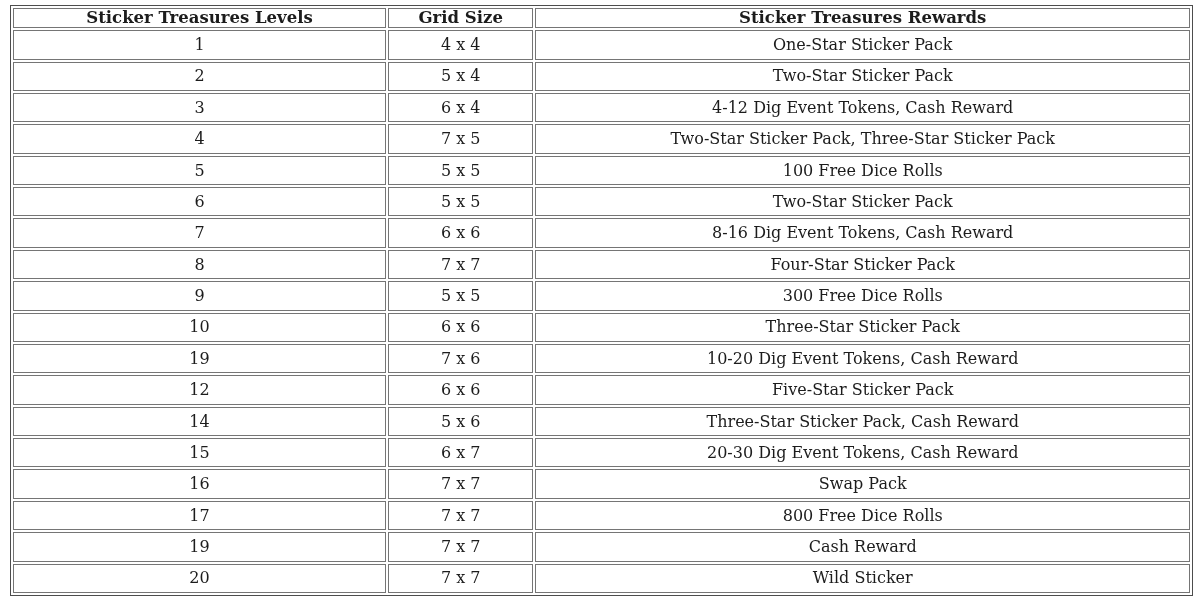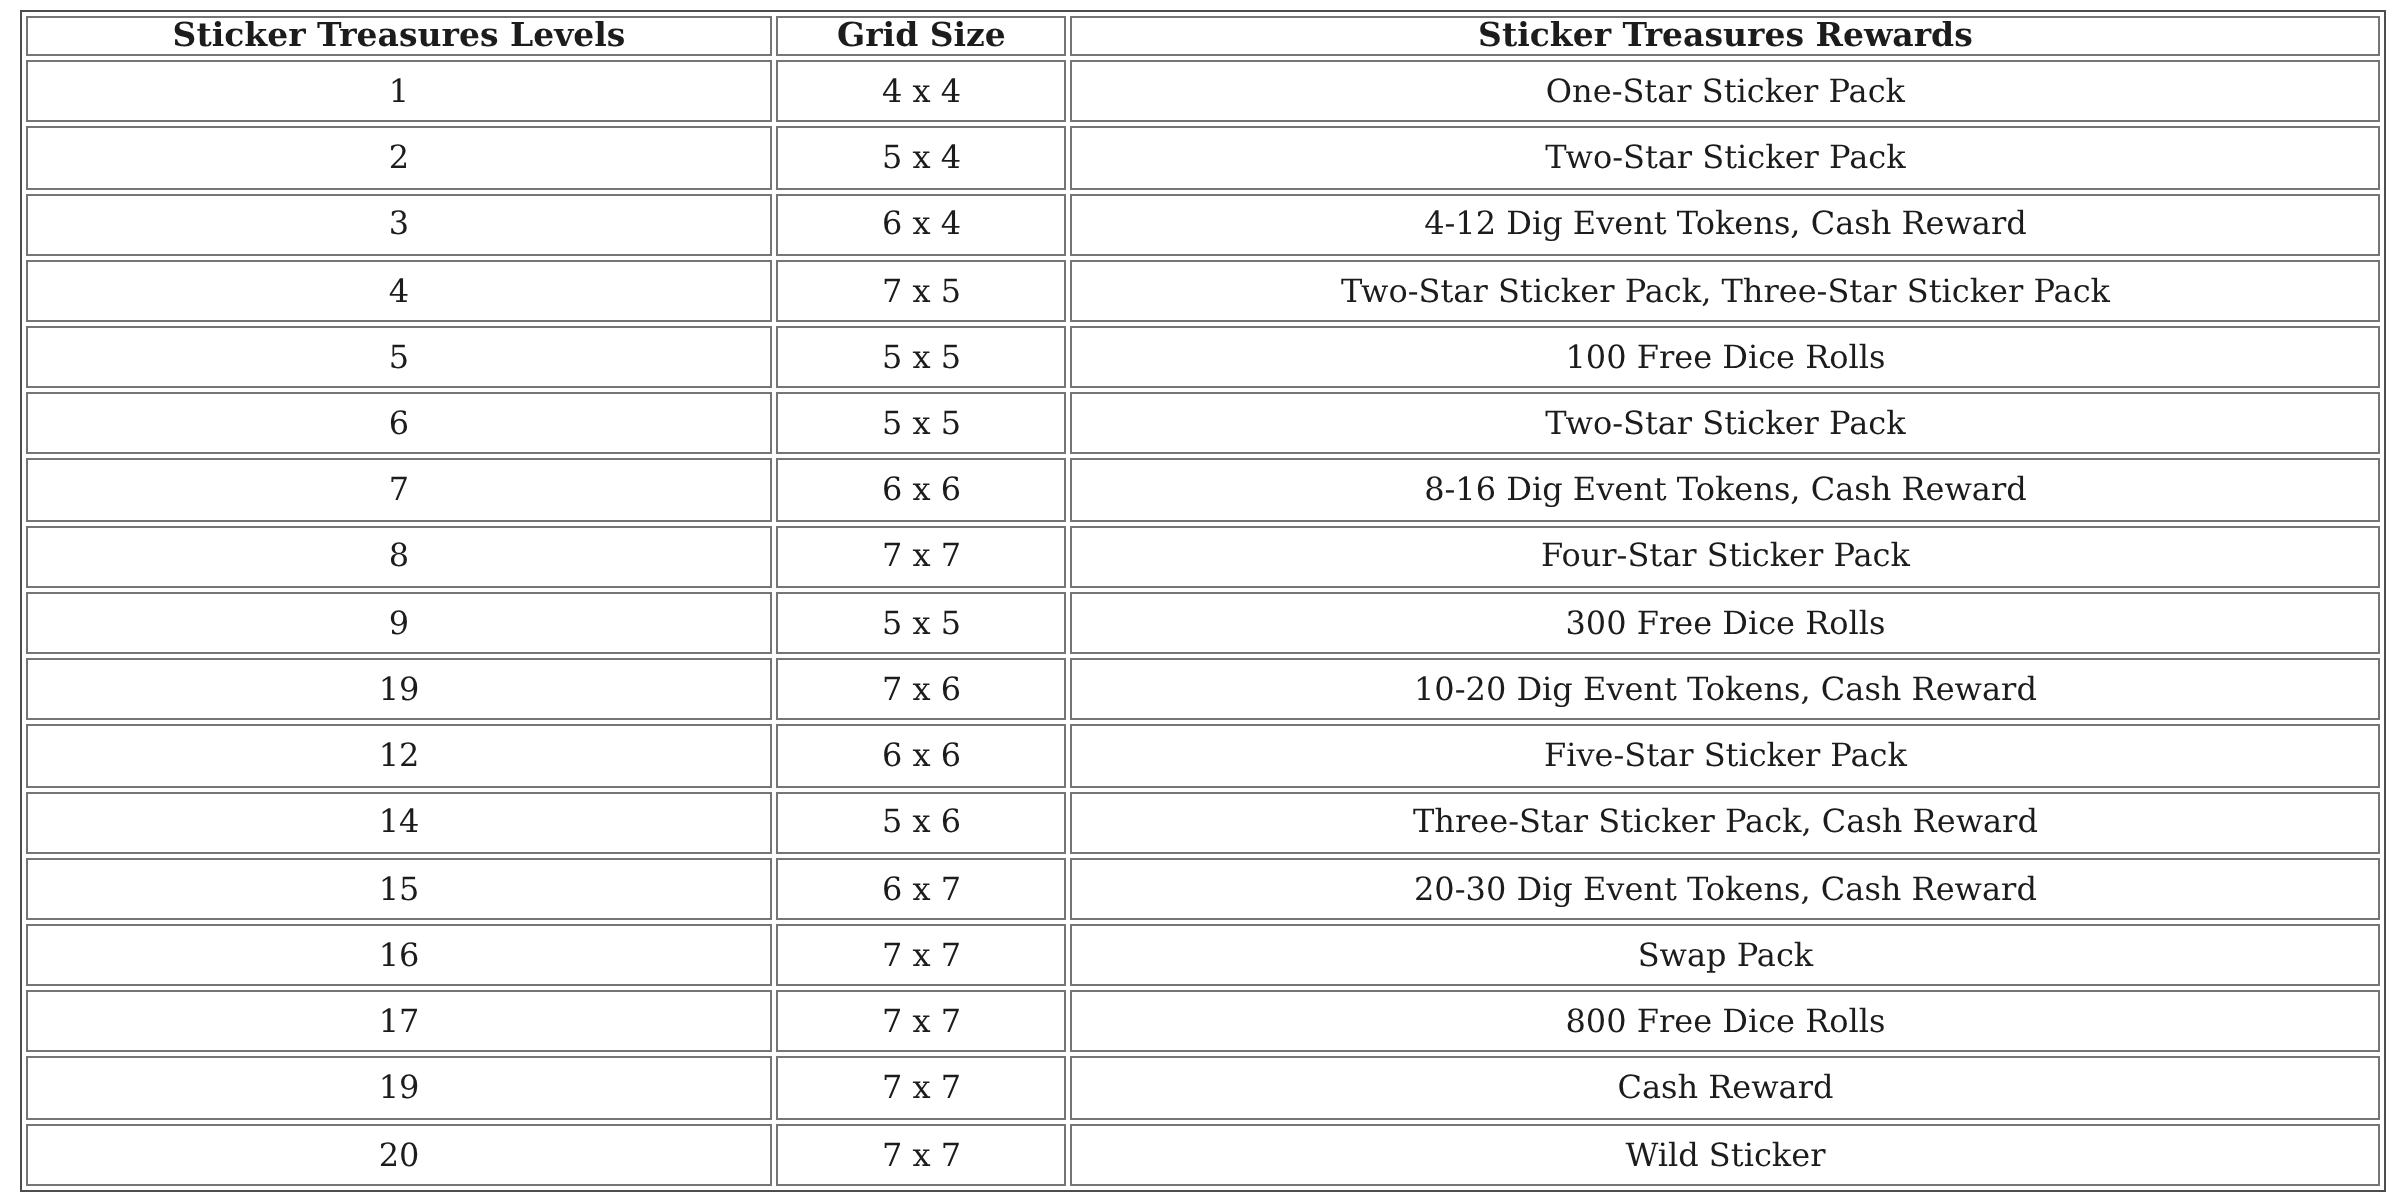--- a/index.html
+++ b/index.html
@@ -104,20 +104,25 @@
           <td>8</td>
           <td>7 x 7</td>
           <td>Four-Star Sticker Pack</td>
         </tr>
         <tr>
           <td>9</td>
           <td>5 x 5</td>
           <td>300 Free Dice Rolls</td>
         </tr>
         <tr>
+          <td>10</td>
+          <td>6 x 6</td>
+          <td>Three-Star Sticker Pack</td>
+        </tr>
+        <tr>
           <td>19</td>
           <td>7 x 6</td>
           <td>10-20 Dig Event Tokens, Cash Reward</td>
         </tr>
         <tr>
           <td>12</td>
           <td>6 x 6</td>
           <td>Five-Star Sticker Pack</td>
         </tr>
         <tr>

